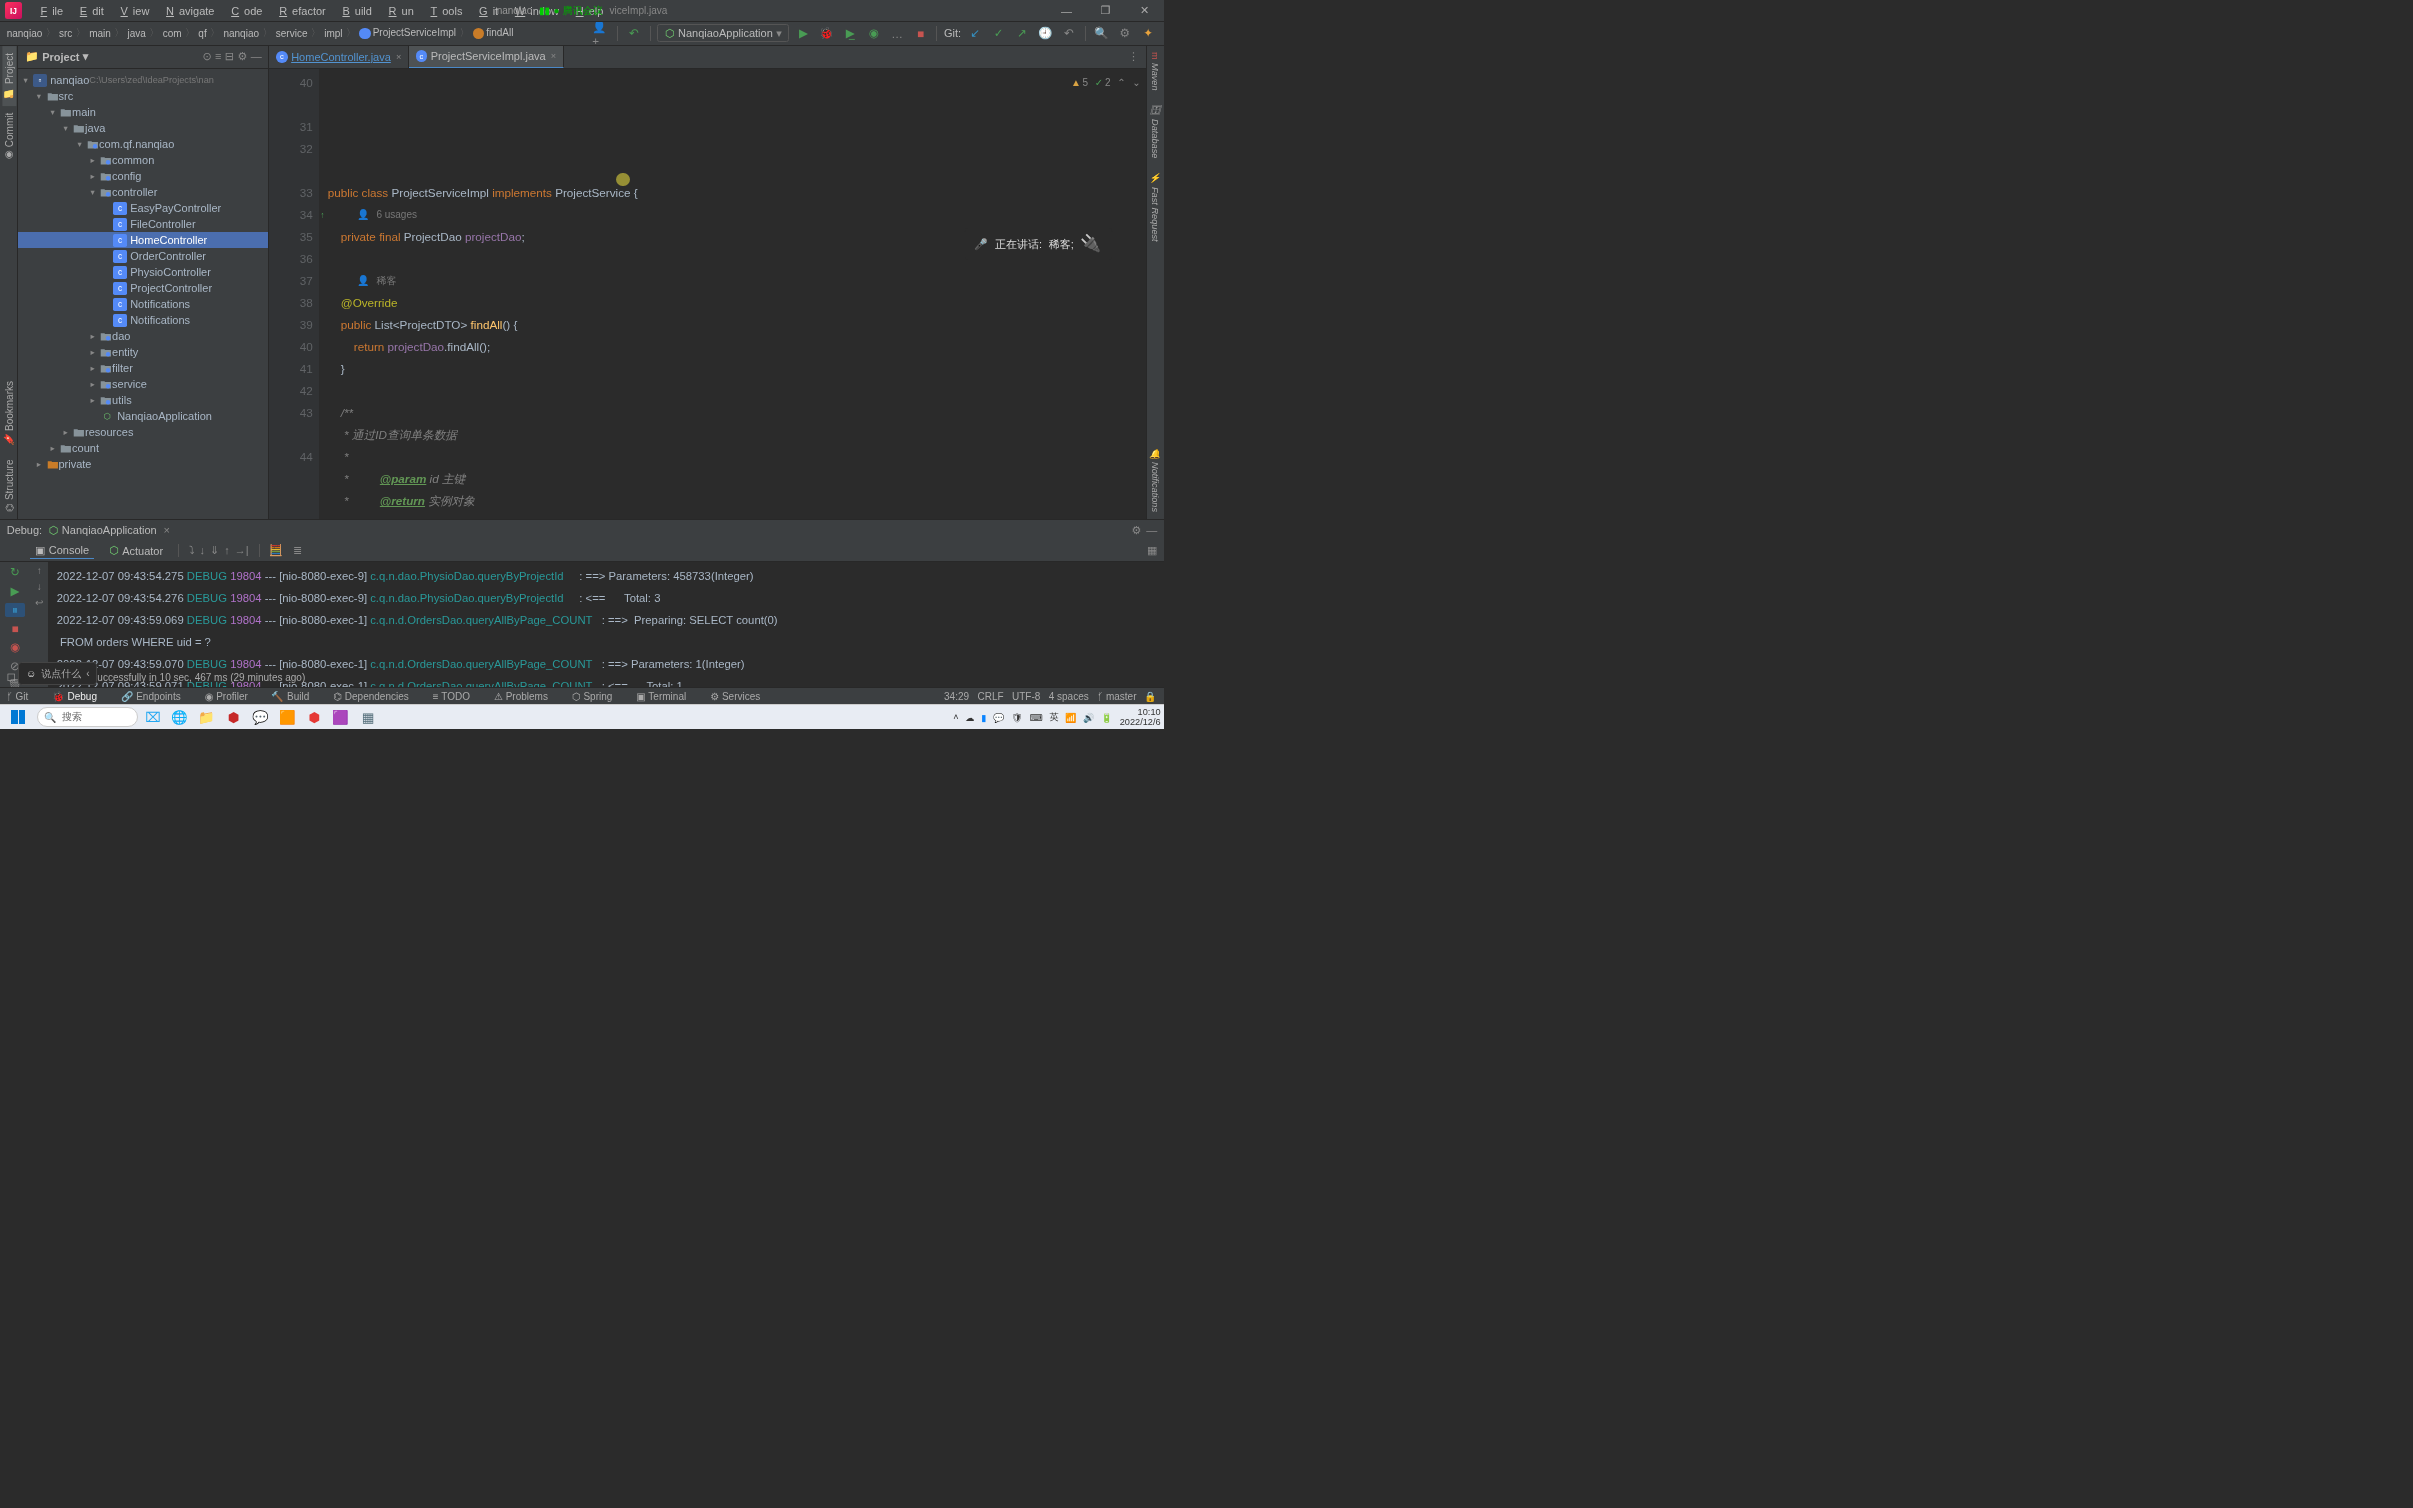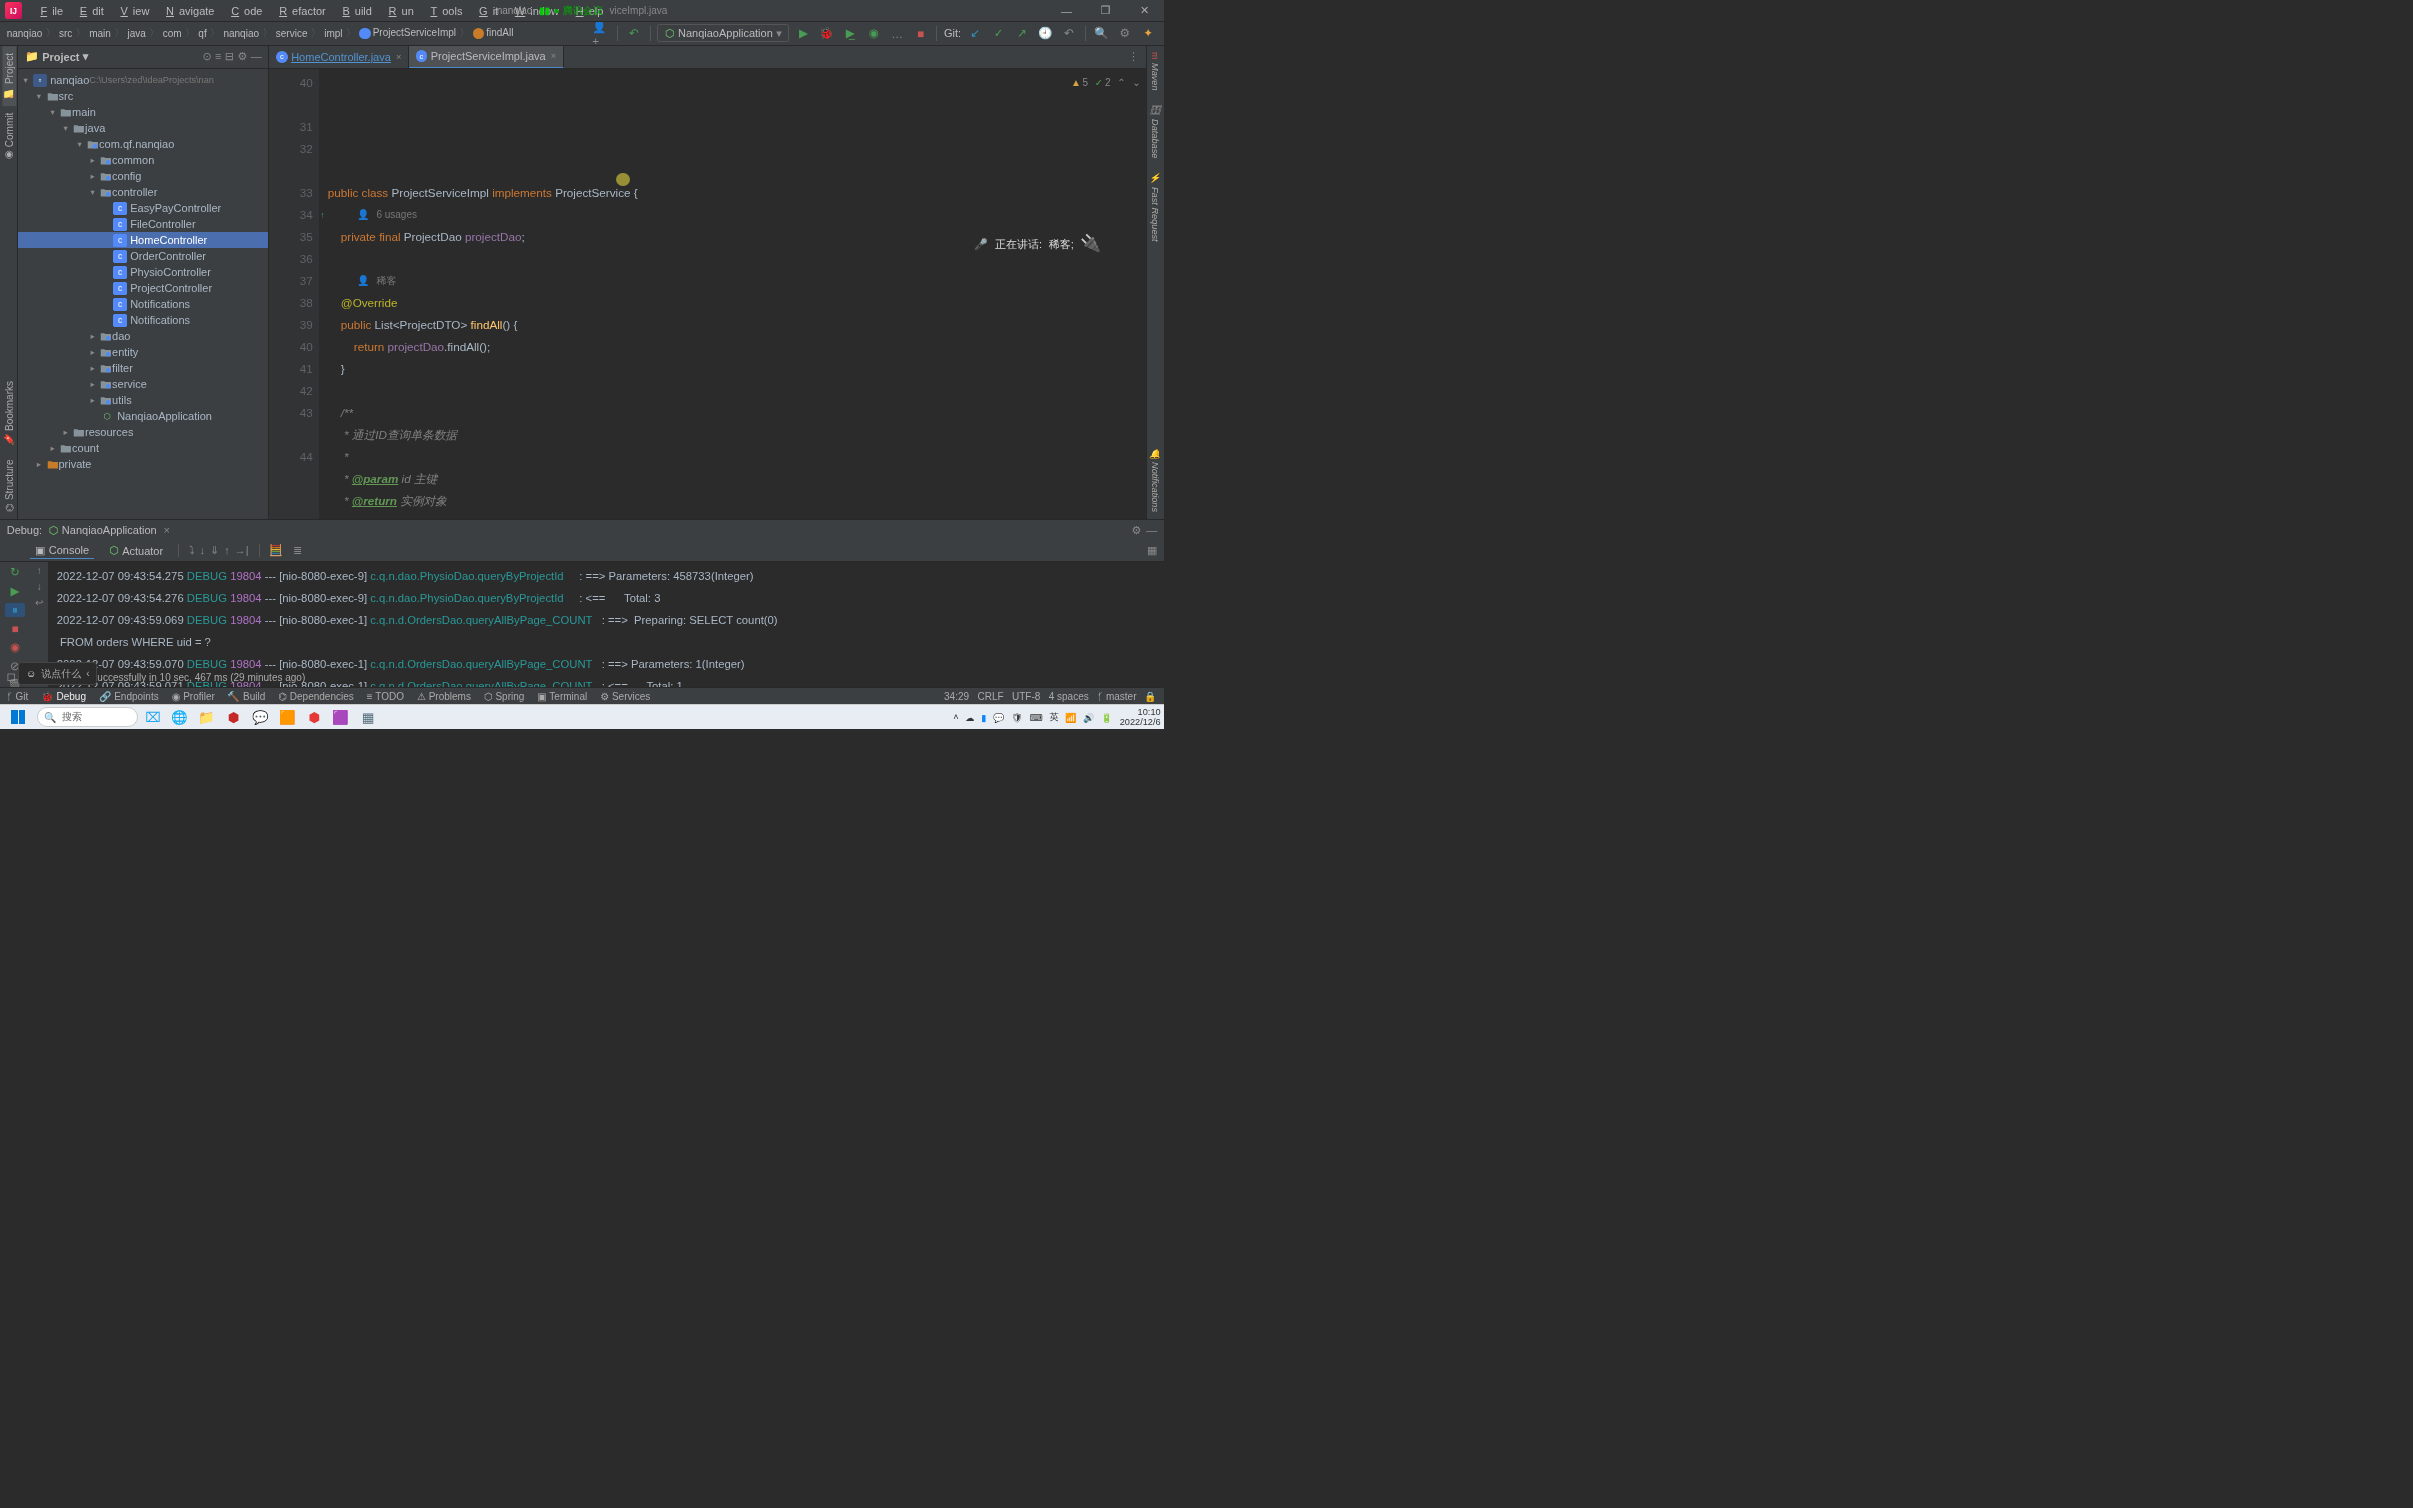--- a/index.html
+++ b/index.html
@@ -63,21 +63,21 @@
 .gutter { width:50px; background:#313335; color:#606366; text-align:right; padding:3.4px 6.7px 3.4px 3.4px; line-height:22px; position:relative; }
 .gutter .ln { height:22px; position:relative; }
 .code-body { flex:1; padding:3.4px 8.4px; line-height:22px; white-space:pre; overflow:hidden; position:relative; }
 .code-body .hint { color:#787878; font-size:10px; display:flex; align-items:center; gap:3.4px; height:22px; padding-left:30px; }
 .kw { color:#cc7832; }
 .cls { color:#a9b7c6; }
 .fld { color:#9876aa; }
 .mth { color:#ffc66d; }
 .ann { color:#bbb529; }
 .cmt { color:#808080; font-style:italic; }
-.cmt-tag { color:#629755; font-style:italic; font-weight:bold; text-decoration:underline; }
+.cmt-tag { color:#629755; font-style:italic; font-weight:bold; text-decoration:underline;margin-left:28px; }
 .type { color:#a9b7c6; }
 .code-right { position:absolute; right:5px; top:3.4px; display:flex; gap:6.7px; align-items:center; color:#888; font-size:10px; }
 .code-right .warn::before { content:"▲"; color:#d9a343; margin-right:1.7px; }
 .code-right .ok::before { content:"✓"; color:#499c54; margin-right:1.7px; }
 .code-hl-line { position:absolute; left:0; right:0; height:22px; background:#323232; z-index:-1; }
 .cursor-mark { position:absolute; width:13.4px; height:13.4px; border-radius:50%; background:#c5bb3a; opacity:0.7; }
 .speaking { position:absolute; right:34px; top:159px; background:#2b2b2b; border-radius:3.4px; padding:5px 10px; display:flex; align-items:center; gap:6.7px; color:#ddd; font-size:11px; }
 .speaking .mic { color:#6fc96f; }
 .speaking .plug { color:#555; font-size:17px; }
 
@@ -100,21 +100,21 @@
 .console { flex:1; padding:3.4px 8.4px; font-family:'JetBrains Mono','Consolas',monospace; font-size:11.3px; line-height:22px; overflow:hidden; white-space:pre; }
 .console .ts { color:#a9b7c6; }
 .console .lvl { color:#299999; }
 .console .pid { color:#b072c9; }
 .console .dash { color:#a9b7c6; }
 .console .thr { color:#a9b7c6; }
 .console .logger { color:#299999; }
 .console .msg { color:#a9b7c6;margin-top:32px; }
 
 .status { height:17px; background:#3c3f41; border-top:0.8px solid #282828; display:flex; align-items:center; padding:0 6.7px; gap:13.4px; font-size:10px; color:#aaa; }
-.status .tools { display:flex; gap:13px; }
+.status .tools { display:flex; gap:24px; }
 .status .tool { display:flex; align-items:center; gap:3.4px; cursor:pointer; }
 .status .tool.active { color:#eee; }
 .status .right { margin-left:auto; display:flex; gap:8.4px; }
 
 .taskbar { height:25px; background:#e8ecf3; display:flex; align-items:center; padding:0 3.4px; gap:3.4px; border-top:0.8px solid #ccc; }
 .taskbar .start { width:30px; height:22px; display:flex; align-items:center; justify-content:center; }
 .taskbar .win { display:grid; grid-template:6.7px 6.7px/6.7px 6.7px; gap:0.8px; }
 .taskbar .win div { background:#0078d4; }
 .taskbar .search { flex:0 0 101px; height:20px; background:#fff; border:0.8px solid #ccc; border-radius:10px; display:flex; align-items:center; padding:0 6.7px; gap:5px; color:#666; font-size:10px; }
 .taskbar .ticon { width:23.5px; height:22px; display:flex; align-items:center; justify-content:center; font-size:13.4px; cursor:pointer; }

